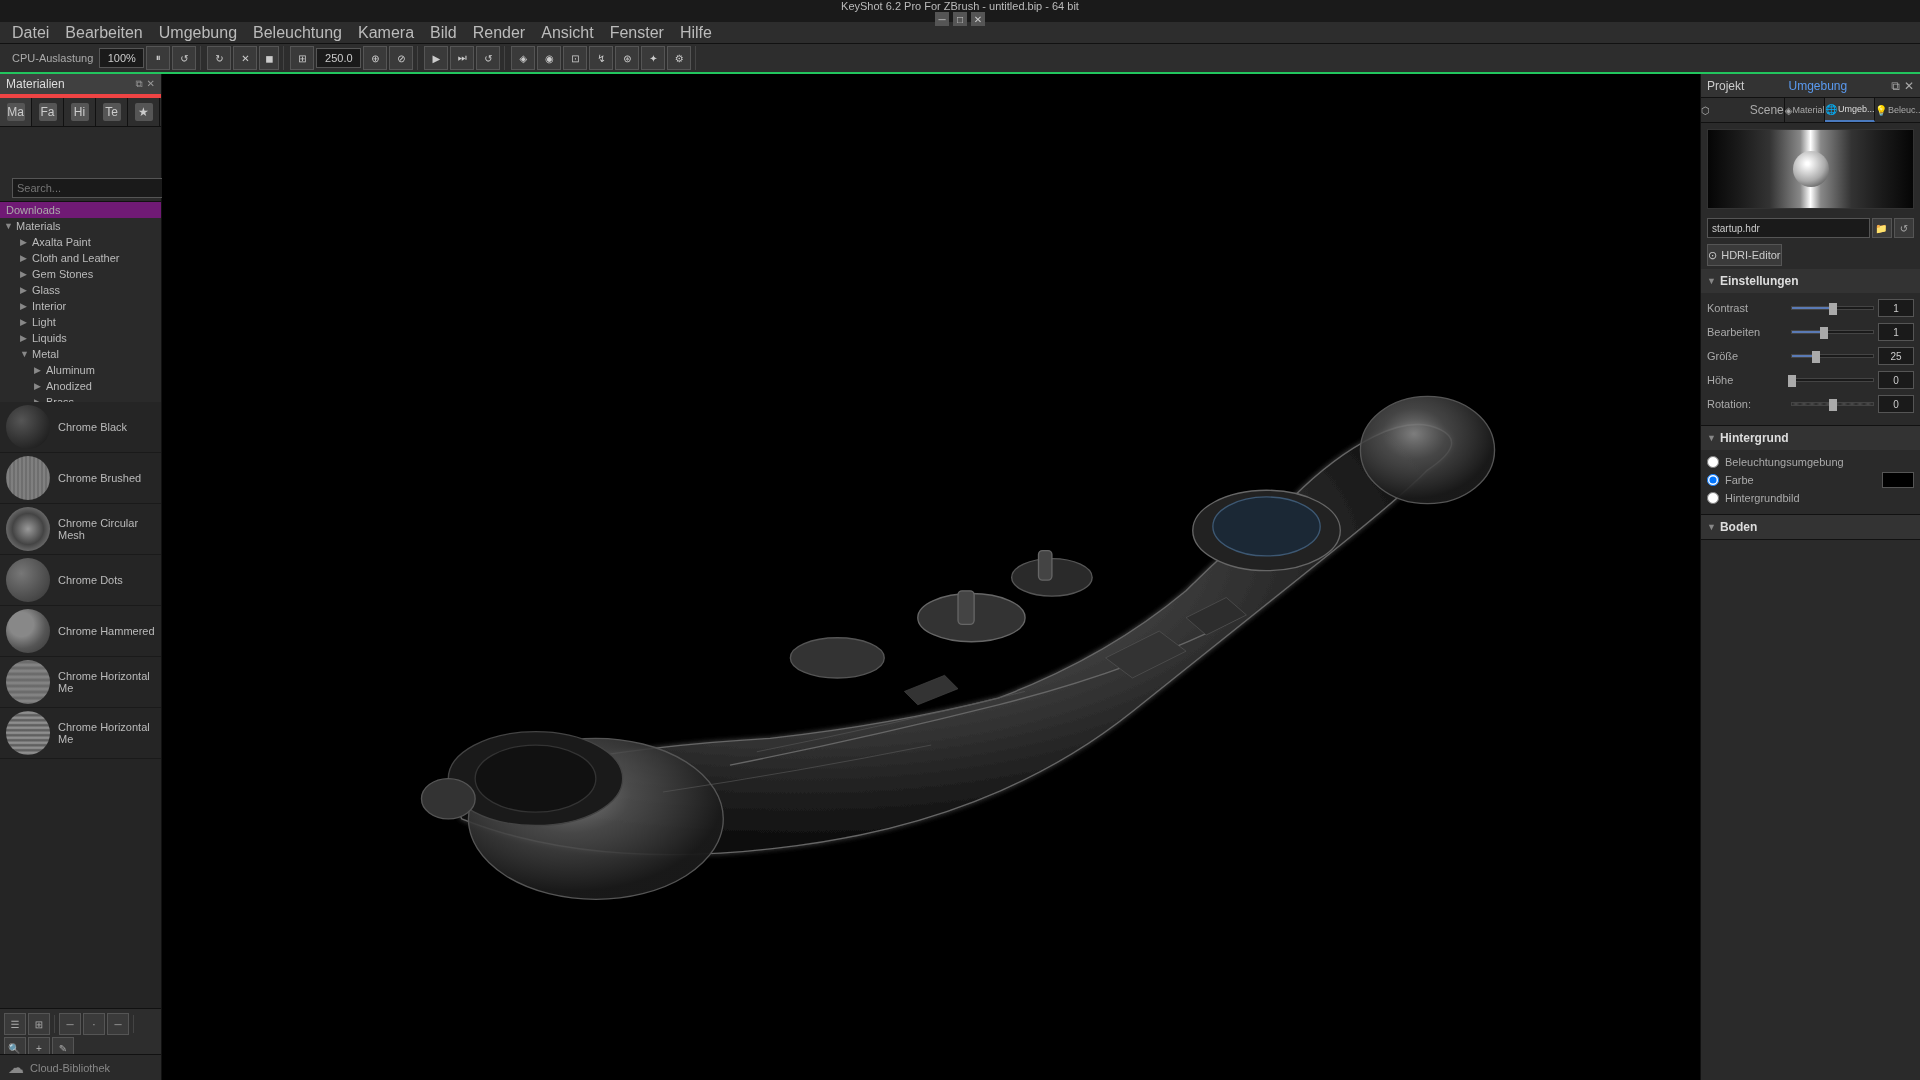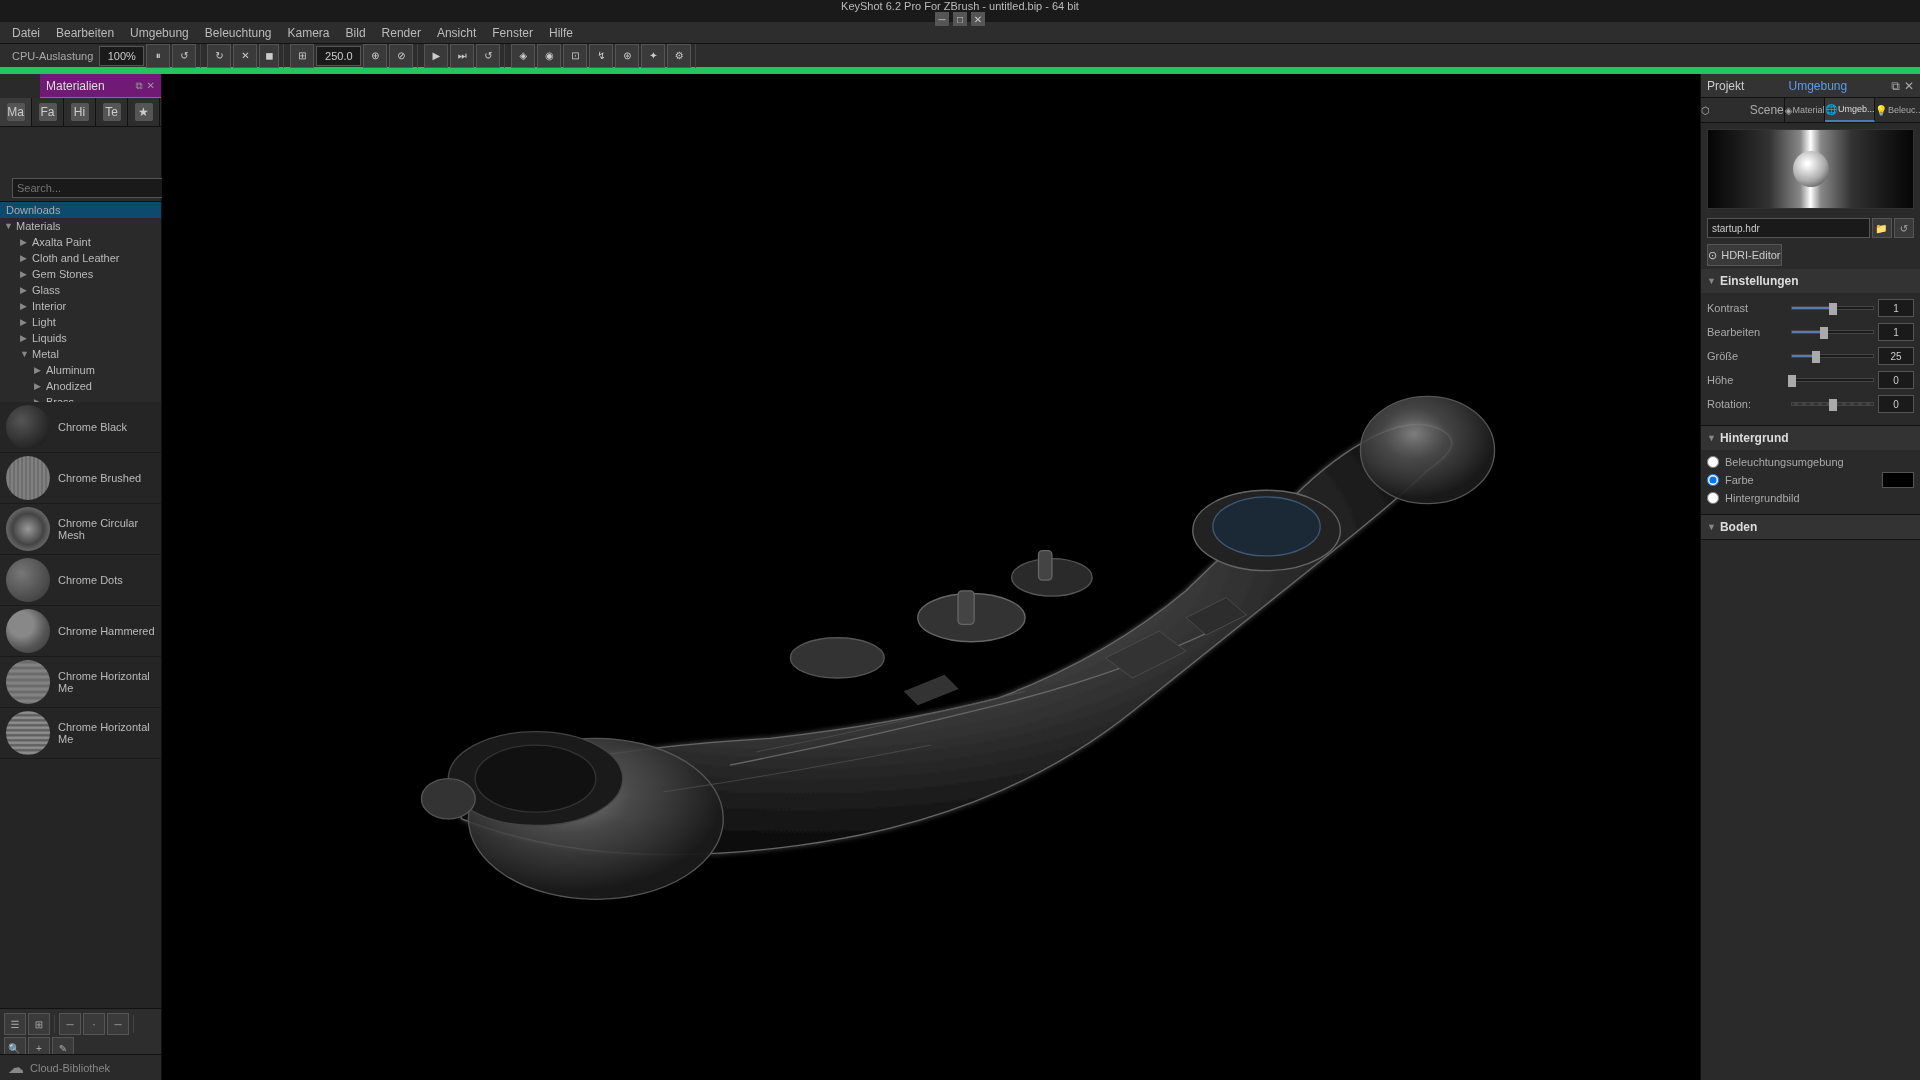--- a/index.html
+++ b/index.html
@@ -5,58 +5,58 @@
     * { margin: 0; padding: 0; box-sizing: border-box; }
     body { width: 1920px; height: 1080px; background: #2a2a2a; font-family: 'Segoe UI', Arial, sans-serif; font-size: 12px; color: #ccc; overflow: hidden; }
 
     
     .title-bar { height: 22px; background: #1a1a1a; display: flex; align-items: center; justify-content: space-between; padding: 0 8px; color: #bbb; font-size: 11px; flex-direction: column; }
     .title-bar-controls { display: flex; gap: 4px; }
     .title-btn { width: 14px; height: 14px; background: #555; border: none; color: #ccc; font-size: 10px; cursor: pointer; display: flex; align-items: center; justify-content: center; }
 
     
     .menu-bar { height: 22px; background: #2d2d2d; display: flex; align-items: center; padding: 0 4px; border-bottom: 1px solid #111; }
-    .menu-item { padding: 2px 8px; color: #bbb; font-size: 12px; cursor: pointer; }
-
-    
-    .toolbar { height: 30px; background: #2d2d2d; display: flex; align-items: center; padding: 0 4px; gap: 2px; border-bottom: 7px solid #22c55e; }
+    .menu-item { padding: 2px 8px; color: #bbb; font-size: 16px; cursor: pointer; }
+
+    
+    .toolbar { height: 30px; background: #2d2d2d; display: flex; align-items: center; padding: 0 4px; gap: 2px; border-bottom: 2px solid #22c55e; }
     .toolbar-group { display: flex; align-items: center; gap: 2px; padding: 0 4px; border-right: 1px solid #444; }
     .toolbar-btn { width: 24px; height: 24px; background: #3a3a3a; border: 1px solid #555; color: #ccc; font-size: 10px; cursor: pointer; display: flex; align-items: center; justify-content: center; }
     .toolbar-input { width: 45px; height: 20px; background: #1a1a1a; border: 1px solid #555; color: #ccc; font-size: 11px; text-align: center; }
     .toolbar-label { color: #aaa; font-size: 11px; padding: 0 4px; }
 
     
     .main-layout { display: flex; height: calc(1080px - 74px); }
 
     
     .left-panel { width: 162px; background: #2a2a2a; border-right: 1px solid #111; display: flex; flex-direction: column; }
 
     
-    .panel-header { height: 24px; background: #701a75; display: flex; align-items: center; justify-content: space-between; padding: 0 6px; border-bottom: 1px solid #ef4444; margin-left: 40px; }
+    .panel-header { height: 24px; background: #404040; display: flex; align-items: center; justify-content: space-between; padding: 0 6px; border-bottom: 4px solid #ef4444; }
     .panel-header-title { font-size: 12px; color: #ddd; }
     .panel-header-controls { display: flex; gap: 4px; }
     .panel-close { font-size: 10px; color: #999; cursor: pointer; }
 
     
     .library-tabs { display: flex; background: #2d2d2d; border-bottom: 1px solid #111; }
     .lib-tab { width: 32px; height: 28px; display: flex; align-items: center; justify-content: center; cursor: pointer; border-right: 1px solid #111; }
     .lib-tab.active { background: #3a3a3a; }
     .lib-tab-icon { width: 18px; height: 18px; background: #555; border-radius: 2px; display: flex; align-items: center; justify-content: center; font-size: 12px; color: #ccc; }
 
     
     .search-bar { display: flex; padding: 3px 12px; gap: 2px; border-bottom: 1px solid #111; margin-top: 48px; }
     .search-input { flex: 1; height: 20px; background: #1a1a1a; border: 1px solid #555; color: #ccc; font-size: 11px; padding: 0 4px; }
     .search-btn { width: 20px; height: 20px; background: #3a3a3a; border: 1px solid #555; color: #aaa; font-size: 10px; cursor: pointer; display: flex; align-items: center; justify-content: center; }
 
     
     .tree { flex: 1; overflow-y: auto; overflow-x: hidden; background: #2a2a2a; }
     .tree::-webkit-scrollbar { width: 6px; }
     .tree::-webkit-scrollbar-track { background: #222; }
     .tree::-webkit-scrollbar-thumb { background: #555; }
-    .tree-section-header { padding: 2px 6px; color: #aaa; font-size: 11px; background: #0c4a6e; }
+    .tree-section-header { padding: 2px 6px; color: #aaa; font-size: 11px; background: #701a75; }
     .tree-item { display: flex; align-items: center; padding: 2px 4px; cursor: pointer; font-size: 11px; color: #bbb; }
     .tree-arrow { width: 12px; font-size: 9px; color: #888; flex-shrink: 0; }
 
     
     .material-list { flex: 1; overflow-y: auto; background: #252525; }
     .material-list::-webkit-scrollbar { width: 6px; }
     .material-list::-webkit-scrollbar-track { background: #222; }
     .material-list::-webkit-scrollbar-thumb { background: #555; }
     .material-item { display: flex; align-items: center; padding: 3px 6px; gap: 8px; cursor: pointer; border-bottom: 1px solid #1a1a1a; }
     .mat-thumb { width: 44px; height: 44px; border-radius: 50%; background: radial-gradient(circle at 35% 35%, #888, #222); flex-shrink: 0; overflow: hidden; display: flex; align-items: center; justify-content: center; }

